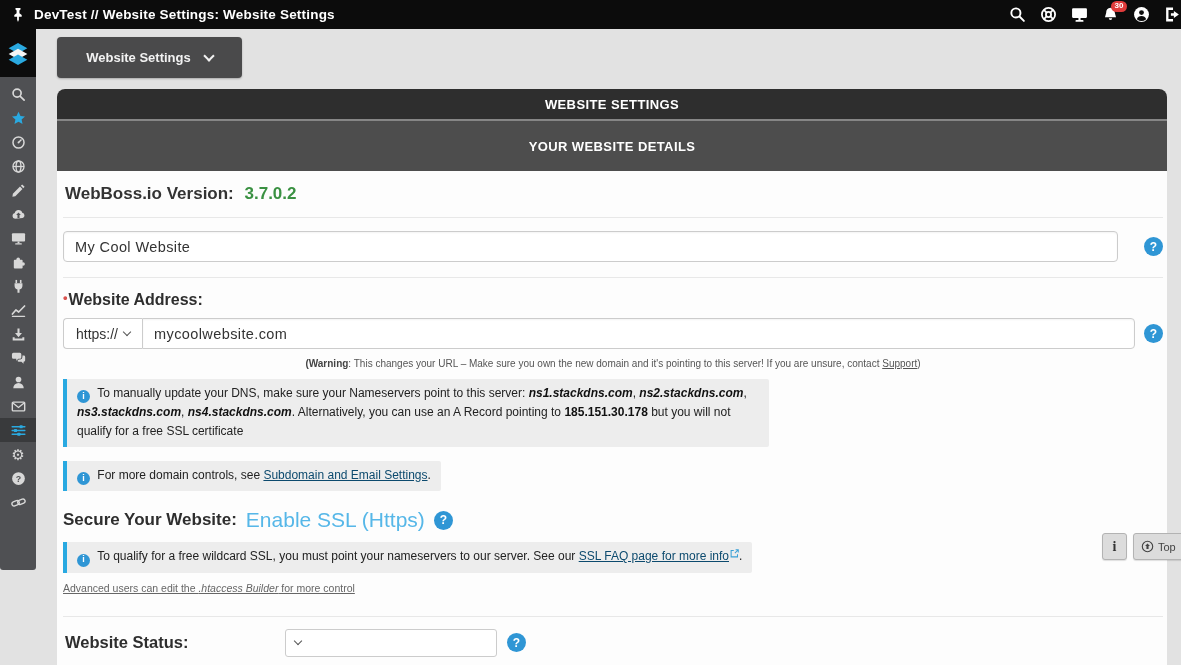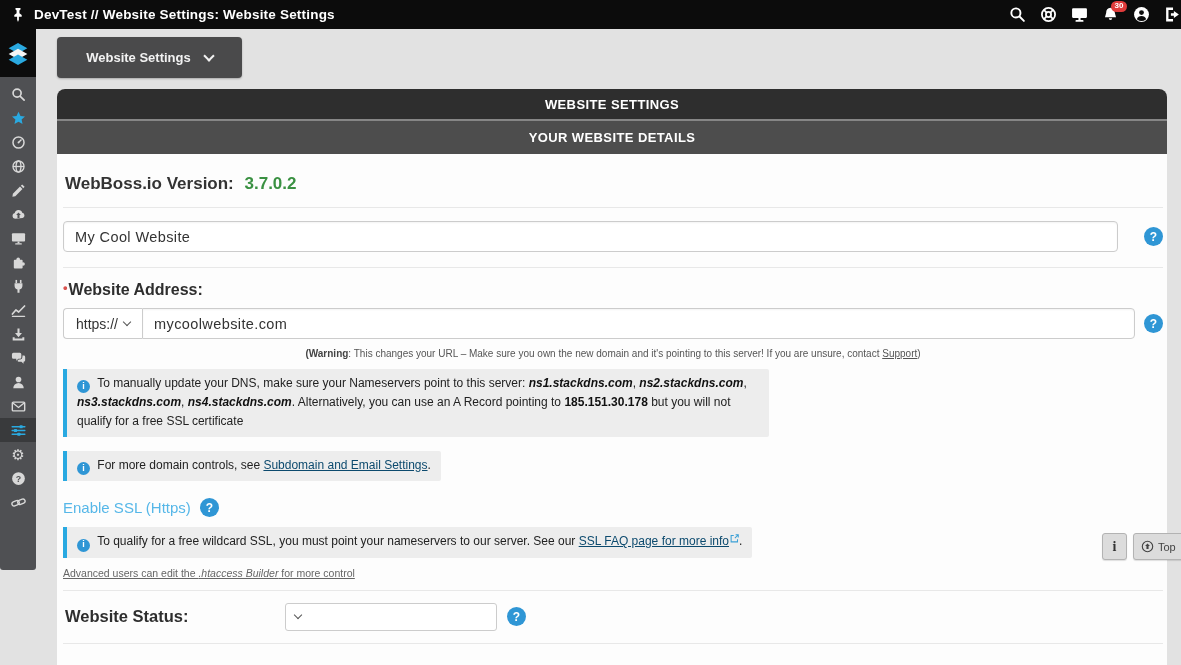--- a/index.html
+++ b/index.html
@@ -39,24 +39,24 @@
     position:absolute; top:37px; left:57px; width:185px; height:41px;
     background:#4a4a4b; border-radius:4px; color:#f2f2f2; display:flex; align-items:center;
     justify-content:center; gap:14px; font-size:13px; font-weight:bold; cursor:pointer;
     box-shadow:0 1px 2px rgba(0,0,0,.25);
   }
   .chev{ width:8px; height:8px; border-right:2px solid #f2f2f2; border-bottom:2px solid #f2f2f2; transform:rotate(45deg); margin-top:-4px;}
   
   .panel{ position:absolute; top:89px; left:57px; width:1110px; height:576px; background:#fdfdfd; border-radius:8px 8px 0 0; }
   .bar{ display:flex; align-items:center; justify-content:center; color:#fff; font-weight:bold; font-size:13px; letter-spacing:.4px; }
   .bar1{ height:32px; background:#2e2e2e; border-radius:8px 8px 0 0; border-bottom:2px solid #868686; }
-  .bar2{ height:33px; background:#4d4d4d; }
+  .bar2{ height:50px; background:#4d4d4d; }
   .content{ padding:0 4px 0 6px; }
   .divider{ border-bottom:1px solid #e8e8e8; }
-  .version-row{ padding:20px 2px 13px; font-size:17px; font-weight:bold; color:#333; }
+  .version-row{ padding:13px 2px 13px; font-size:17px; font-weight:bold; color:#333; }
   .version-val{ color:#3a9142; margin-left:6px; }
   .field-label{ font-size:16px; font-weight:bold; color:#2e2e2e; }
   .req{ color:#d9534f; font-size:13px; vertical-align:3px; margin-right:1px; }
   .input-row{ display:flex; align-items:center; gap:26px; margin-top:9px; }
   .text-input{
     flex:1; height:31px; border:1px solid #ccc; border-radius:4px; background:#fff;
     font-family:"Liberation Sans",sans-serif; font-size:14.5px; color:#333; letter-spacing:.4px;
     padding:0 11px; box-shadow:inset 0 1px 2px rgba(0,0,0,.05); outline:none;
   }
   .help-circle{
@@ -82,23 +82,23 @@
   .info-i{
     display:inline-flex; width:13px; height:13px; border-radius:50%; background:#2f96d5; color:#fff;
     font-size:9px; font-weight:bold; align-items:center; justify-content:center; vertical-align:-2px; margin-right:4px;
     font-style:normal;
   }
   .ns{ font-weight:bold; font-style:italic; color:#111; }
   .ip{ font-weight:bold; color:#111; }
   .blue-link{ color:#0c4a6e; text-decoration:underline; cursor:pointer; }
   .ssl-row{ margin-top:17px; display:flex; align-items:center; gap:9px; }
   .ssl-label{ font-size:17px; font-weight:bold; color:#2e2e2e; }
-  .ssl-link{ font-size:15px; color:#56b7e8; cursor:pointer; }
+  .ssl-link{ font-size:21px; color:#56b7e8; cursor:pointer; }
   .ext-ico{ display:inline-flex; width:9px; height:9px; margin-left:1px; vertical-align:2px;}
-  .htaccess{ margin-top:9px; padding-bottom:11px; font-size:10.5px; color:#666; }
+  .htaccess{ margin-top:9px; padding-bottom:22px; font-size:10.5px; color:#666; }
   .htaccess a{ color:#666; text-decoration:underline; }
   .form-row{ display:flex; align-items:center; padding:12px 2px; }
   .form-row .field-label{ width:220px; font-size:16.5px; }
   .fake-select{
     height:28px; border:1px solid #ccc; border-radius:3px; background:#fff; display:flex;
     align-items:center; justify-content:space-between; padding:0 9px; font-size:11.5px;
     letter-spacing:1px; color:#555; cursor:pointer;
   }
   .status-select{ width:212px; margin-right:10px; }
   
@@ -342,20 +342,21 @@
         <span>To manually update your DNS, make sure your Nameservers point to this server: </span><span class="ns">ns1.stackdns.com</span><span>, </span><span class="ns">ns2.stackdns.com</span><span>, </span><span class="ns">ns3.stackdns.com</span><span>, </span><span class="ns">ns4.stackdns.com</span><span>. Alternatively, you can use an A Record pointing to </span><span class="ip">185.151.30.178</span><span> but you will not qualify for a free SSL certificate</span>
       </div>
 
       <div class="infobox" style="margin-top:14px;">
         <span class="info-i">i</span>
         <span>For more domain controls, see </span><a href="#" class="blue-link">Subdomain and Email Settings</a><span>.</span>
       </div>
     </div>
 
     <div class="ssl-row">
+      <span class="ssl-label">Secure Your Website:</span>
       <a href="#" class="ssl-link" style="text-decoration:none;">Enable SSL (Https)</a>
       <span class="help-circle">?</span>
     </div>
 
     <div class="infobox" style="">
       <span class="info-i">i</span>
       <span>To qualify for a free wildcard SSL, you must point your nameservers to our server. See our </span><a href="#" class="blue-link">SSL FAQ page for more info</a><span class="ext-ico">
           <svg viewBox="0 0 12 12" fill="none" stroke="#3aa0d6" stroke-width="1.4">
             <path d="M5 2H1.5v8.5H10V7"></path>
             <path d="M6.5 5.5L11 1M7.5 1H11v3.5"></path>

